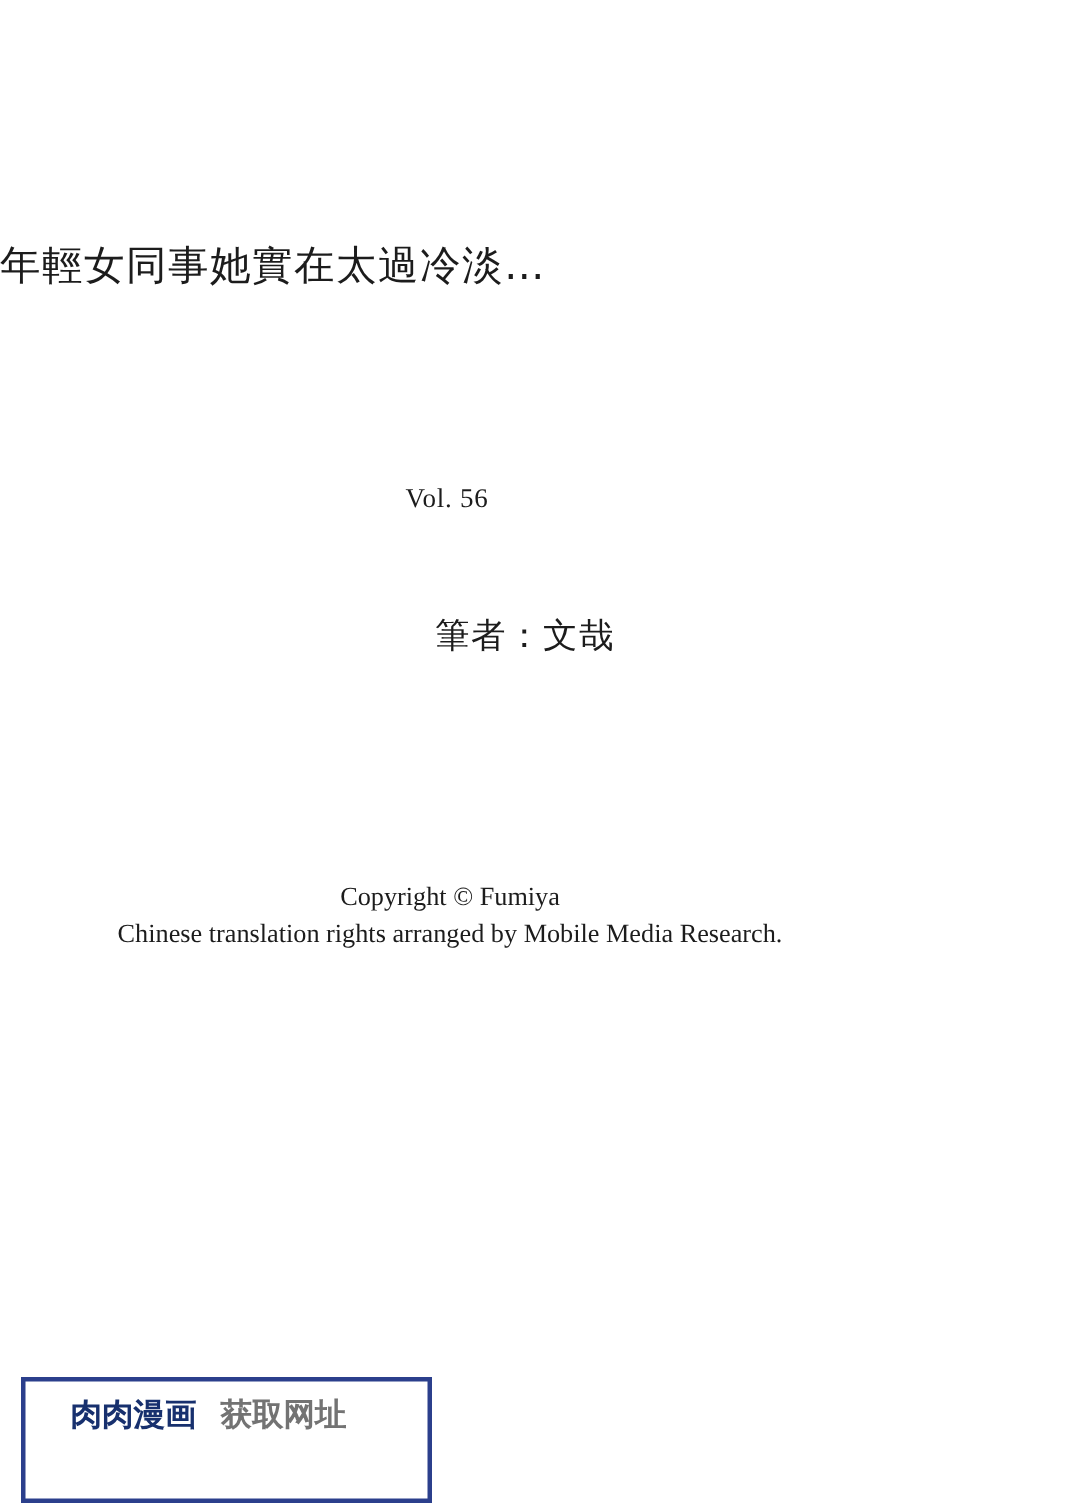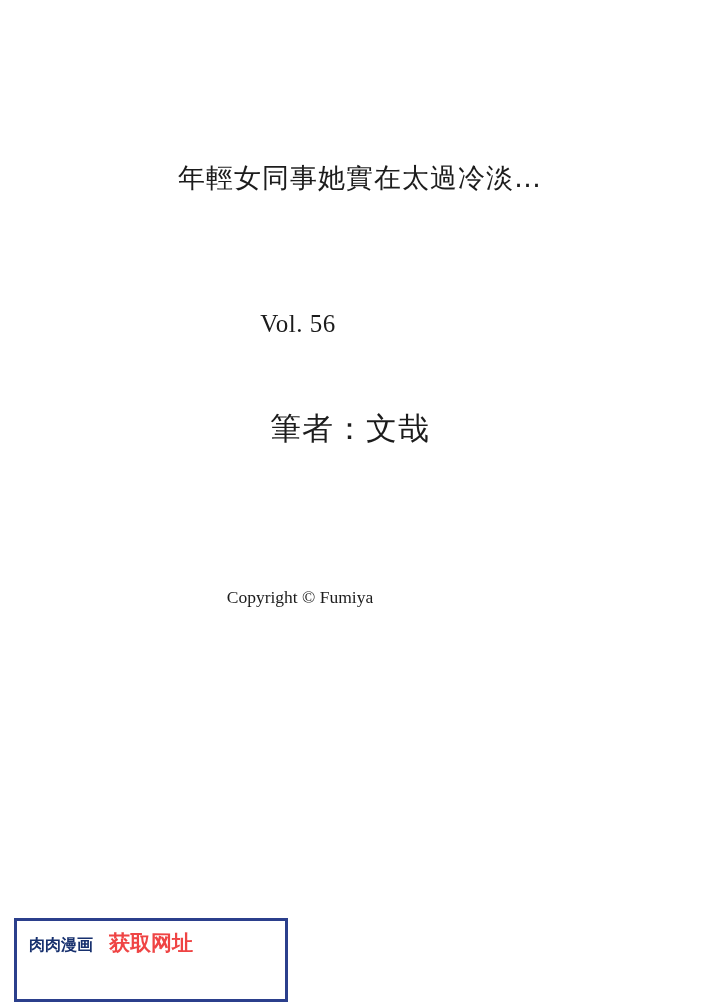--- a/index.html
+++ b/index.html
@@ -19,58 +19,57 @@
     position: relative;
     width: 720px;
     height: 1002px;
     background: #ffffff;
   }
   .title-block {
     position: absolute;
     top: 160px;
     left: 0;
     width: 720px;
-    text-align: center;
   }
   .title-line-1 {
     font-family: "DejaVu Sans", sans-serif;
     font-size: 27px;
     letter-spacing: 1px;
     color: #1c1c1c;
     line-height: 1.35;
     font-weight: 400;
   }
   .title-line-2 {
     font-family: "DejaVu Sans", sans-serif;
     font-size: 24px;
     letter-spacing: 1px;
     color: #1c1c1c;
     line-height: 1.35;
     margin-top: 14px;
     font-weight: 400;
   }
   .volume {
     position: absolute;
-    top: 310px;
+    top: 322px;
     left: 0;
     width: 596px;
     text-align: center;
     font-family: "Liberation Serif", serif;
-    font-size: 25px;
+    font-size: 18px;
     color: #1c1c1c;
     letter-spacing: 0.5px;
   }
   .author {
     position: absolute;
     top: 408px;
     left: 0;
     width: 700px;
     text-align: center;
     font-family: "DejaVu Sans", sans-serif;
-    font-size: 31px;
+    font-size: 23px;
     color: #1c1c1c;
     letter-spacing: 1px;
   }
   .copyright {
     position: absolute;
     top: 585px;
     left: 0;
     width: 600px;
     text-align: center;
     font-family: "Liberation Serif", serif;
@@ -95,29 +94,30 @@
   .watermark-row {
     display: flex;
     align-items: baseline;
     justify-content: flex-start;
     padding: 8px 0 0 12px;
     gap: 16px;
   }
   .wm-brand {
     font-family: "DejaVu Sans", sans-serif;
     font-weight: bold;
-    font-size: 16px;
+    font-size: 21px;
     color: #17306e;
     letter-spacing: 0px;
+    margin-left: 18px;
   }
   .wm-sub {
     font-family: "DejaVu Sans", sans-serif;
     font-weight: bold;
     font-size: 21px;
-    color: #ef4444;
+    color: #737373;
   }
   .wm-email {
     font-family: "Liberation Serif", serif;
     font-size: 21px;
     color: #17306e;
     text-align: left;
     padding: 6px 0 0 12px;
     letter-spacing: 0.2px;
   }
 </style>
@@ -129,20 +129,21 @@
   <div class="title-block">
     <div class="title-line-1">年輕女同事她實在太過冷淡…</div>
   </div>
 
   <div class="volume">Vol. 56</div>
 
   <div class="author">筆者：文哉</div>
 
   <div class="copyright">
     <div>Copyright © Fumiya</div>
+    <div>Chinese translation rights arranged by Mobile Media Research.</div>
   </div>
 
   <div class="watermark">
     <div class="watermark-row">
       <span class="wm-brand">肉肉漫画</span>
       <span class="wm-sub">获取网址</span>
     </div>
   </div>
 
 </div>

